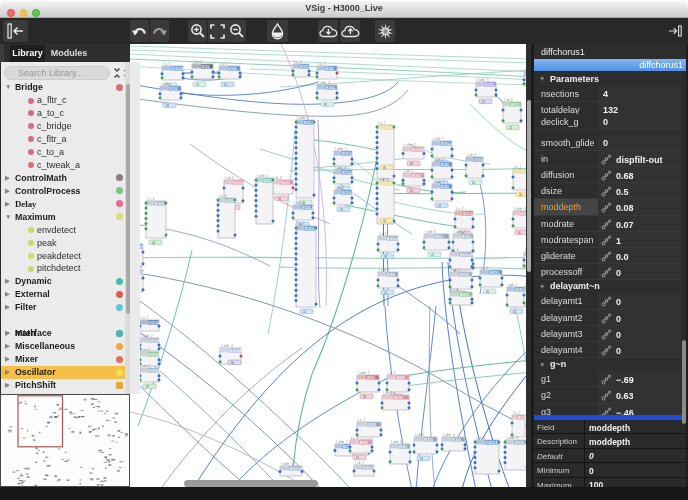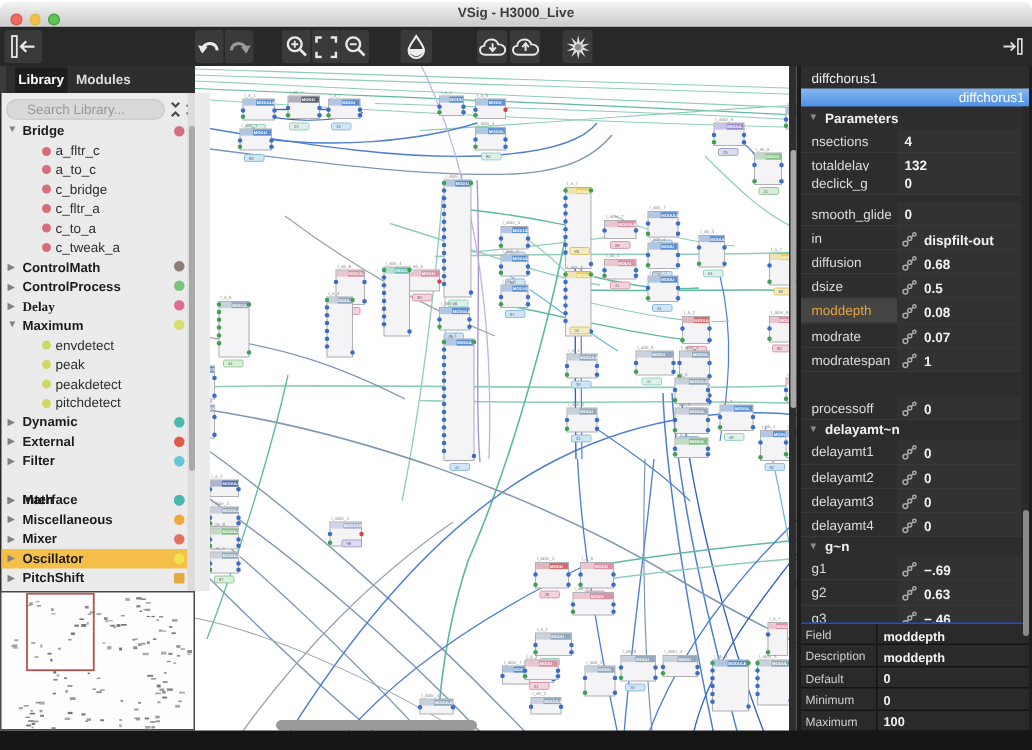--- a/index.html
+++ b/index.html
@@ -60,21 +60,21 @@
 #psect { position:absolute; left:0; top:28px; width:154px; height:14px; background:#2d2d2d;
   font-size:9px; font-weight:bold; color:#f0f0f0; line-height:14px; padding-left:16px; }
 .prow { position:absolute; left:0; width:154px; border-bottom:1px solid #383838; }
 .plab { position:absolute; left:0; top:0; bottom:0; width:64px; font-size:9px; color:#dcdcdc;
   padding:3px 0 0 7px; background:#2d2d2d; }
 .plab.hl { background:#454545; color:#e8a33d; }
 .pval { position:absolute; left:64px; top:0; bottom:0; right:0; font-size:9px; font-weight:bold; color:#f2f2f2;
   background:#323232; padding:3px 0 0 2px; }
 .pval .knot { vertical-align:-2px; margin-left:1px; margin-right:4px; }
 #btable { position:absolute; left:0; top:371px; width:154px; height:73px; background:#2a2a2a;
-  border-top:1px solid #1d4ed8; }
+  border-top:5px solid #1d4ed8; }
 .brow { position:absolute; left:0; width:154px; height:14.4px; border-bottom:1px solid #141414; }
 .blab { position:absolute; left:0; top:0; bottom:0; width:51px; border-right:1px solid #141414;
   font-size:8px; color:#cfcfcf; padding:3px 0 0 3px; }
 .bval { position:absolute; left:51px; top:0; bottom:0; right:0; font-size:8.5px; font-weight:bold; color:#f4f4f4;
   padding:2.5px 0 0 4px; }
 #rtrack { position:absolute; left:147px; top:27px; width:5px; height:344px; background:#2a2a2a; }
 #redge { position:absolute; left:152px; top:0px; width:2px; height:446px; background:#1e1e1e; }
 #rscroll { position:absolute; left:147.5px; top:296px; width:4px; height:84px; background:#8a8a8a; border-radius:2px; }
 #footer { position:absolute; left:0; top:487px; width:688px; height:13px; background:#161616; }
 </style></head>
@@ -1263,20 +1263,29 @@
       </div>
 <div class="prow" style="top:187.8px;height:16.2px;">
         <div class="plab">modratespan</div>
         <div class="pval" style=""><svg class="knot" width="11" height="11" viewBox="0 0 11 11">
             <circle cx="2.6" cy="8.4" r="1.6" fill="none" stroke="#a9a9a9" stroke-width="1"></circle>
             <circle cx="5.5" cy="5.0" r="1.3" fill="none" stroke="#a9a9a9" stroke-width="1"></circle>
             <circle cx="8.6" cy="2.2" r="1.1" fill="none" stroke="#a9a9a9" stroke-width="1"></circle>
             <path d="M3.6 7.2 L4.6 6.1 M6.4 4.1 L7.6 3.1" stroke="#a9a9a9" stroke-width="1"></path>
           </svg><span>1</span></div>
       </div>
+<div class="prow" style="top:204.0px;height:16.2px;">
+        <div class="plab">gliderate</div>
+        <div class="pval" style=""><svg class="knot" width="11" height="11" viewBox="0 0 11 11">
+            <circle cx="2.6" cy="8.4" r="1.6" fill="none" stroke="#a9a9a9" stroke-width="1"></circle>
+            <circle cx="5.5" cy="5.0" r="1.3" fill="none" stroke="#a9a9a9" stroke-width="1"></circle>
+            <circle cx="8.6" cy="2.2" r="1.1" fill="none" stroke="#a9a9a9" stroke-width="1"></circle>
+            <path d="M3.6 7.2 L4.6 6.1 M6.4 4.1 L7.6 3.1" stroke="#a9a9a9" stroke-width="1"></path>
+          </svg><span>0.0</span></div>
+      </div>
 <div class="prow" style="top:220.2px;height:16.2px;">
         <div class="plab">processoff</div>
         <div class="pval" style=""><svg class="knot" width="11" height="11" viewBox="0 0 11 11">
             <circle cx="2.6" cy="8.4" r="1.6" fill="none" stroke="#a9a9a9" stroke-width="1"></circle>
             <circle cx="5.5" cy="5.0" r="1.3" fill="none" stroke="#a9a9a9" stroke-width="1"></circle>
             <circle cx="8.6" cy="2.2" r="1.1" fill="none" stroke="#a9a9a9" stroke-width="1"></circle>
             <path d="M3.6 7.2 L4.6 6.1 M6.4 4.1 L7.6 3.1" stroke="#a9a9a9" stroke-width="1"></path>
           </svg><span>0</span></div>
       </div>
 <div class="sect" style="top:236.4px;height:13px;"><span class="tri2">▼</span>delayamt~n</div>
@@ -1346,21 +1355,21 @@
       </div>
     <div id="btable">
       <div class="brow" style="top:0;">
           <div class="blab">Field</div>
           <div class="bval">moddepth</div>
         </div>
       <div class="brow" style="top:14.4px;">
           <div class="blab">Description</div>
           <div class="bval">moddepth</div>
         </div>
-      <div class="brow" style="top:28.8px;">
+      <div class="brow" style="top:28.8px;font-style:italic;">
           <div class="blab">Default</div>
           <div class="bval">0</div>
         </div>
       <div class="brow" style="top:43.2px;">
           <div class="blab">Minimum</div>
           <div class="bval">0</div>
         </div>
       <div class="brow" style="top:57.6px;">
           <div class="blab">Maximum</div>
           <div class="bval">100</div>

